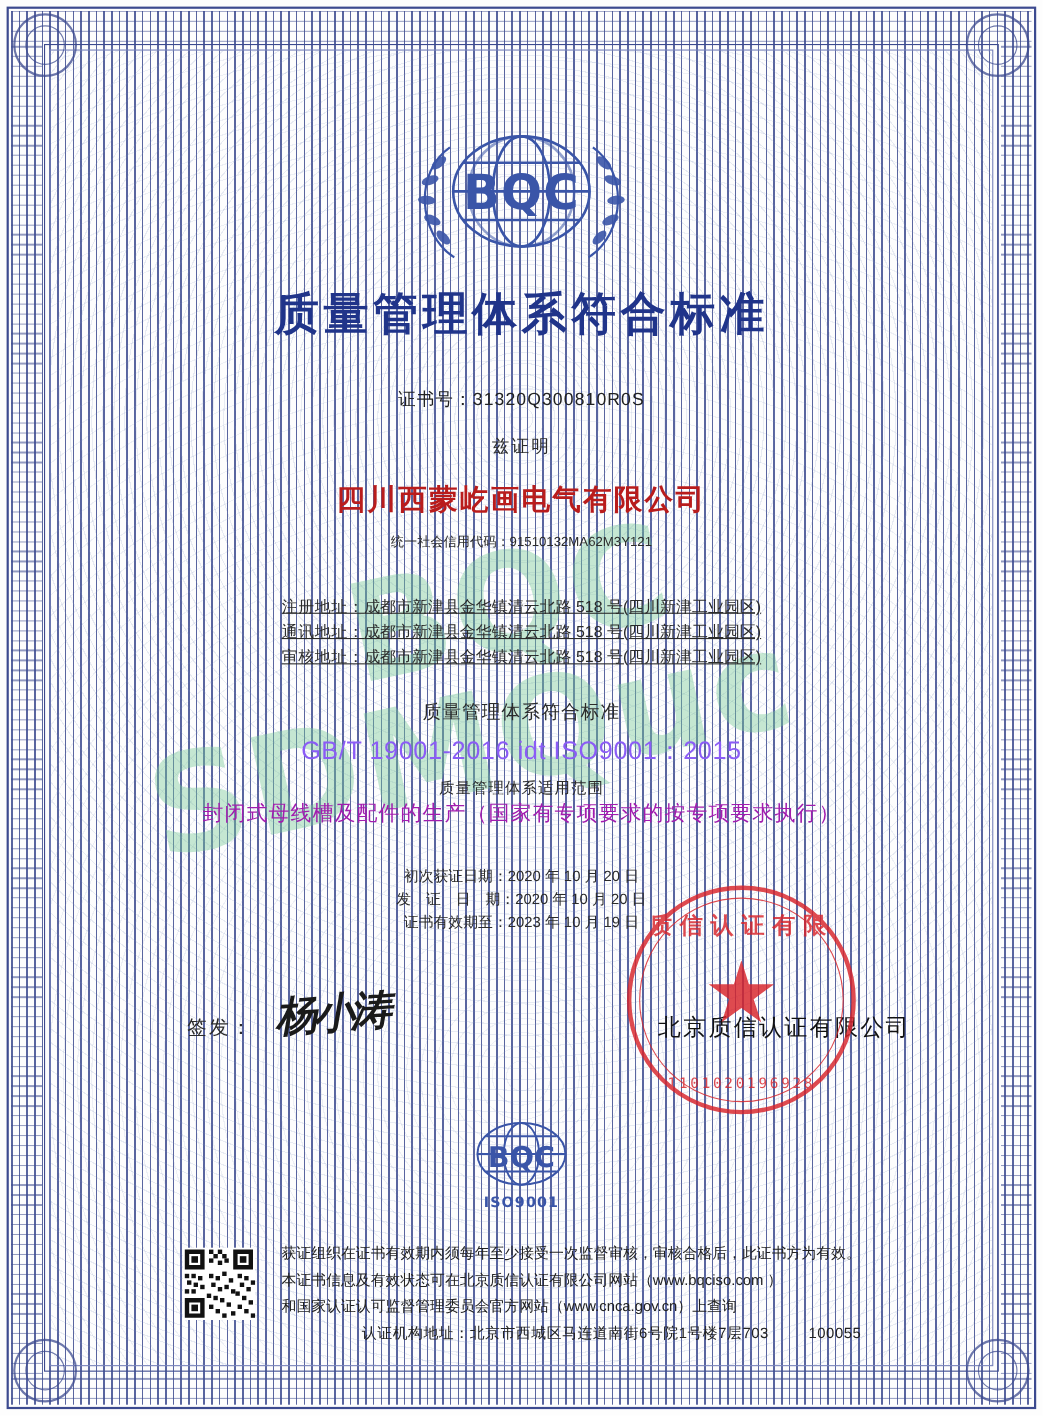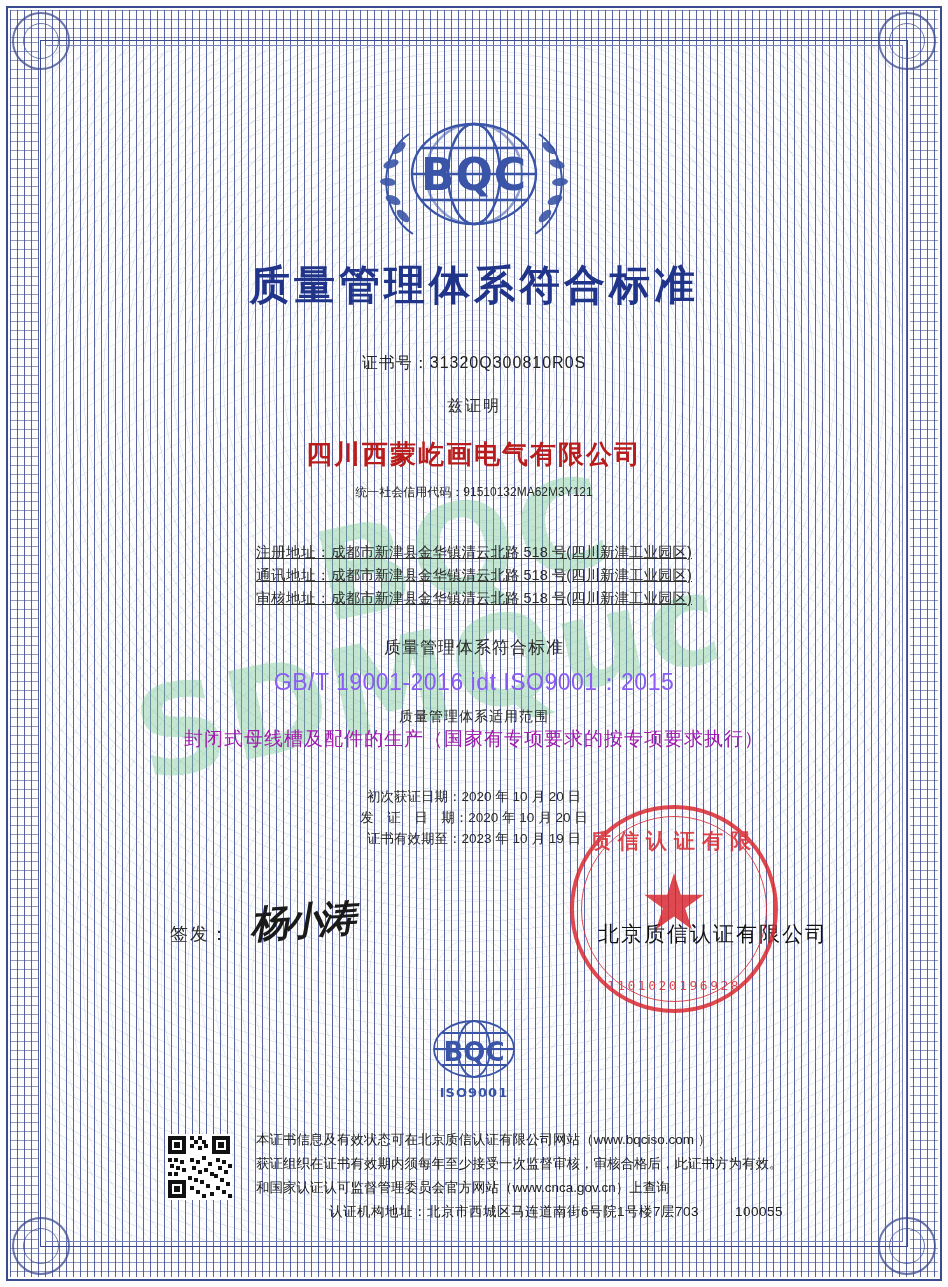--- a/index.html
+++ b/index.html
@@ -485,22 +485,22 @@
           <rect x="29" y="18" width="2" height="2"></rect>
             <rect x="24" y="20" width="2" height="2"></rect>
           <rect x="27" y="22" width="2" height="2"></rect>
             <rect x="30" y="24" width="2" height="2"></rect>
           <rect x="25" y="26" width="2" height="2"></rect>
             <rect x="28" y="28" width="2" height="2"></rect>
           <rect x="31" y="30" width="2" height="2"></rect>
         </g>
       </svg>
       <div class="footer-lines">
+        <div>获证组织在证书有效期内须每年至少接受一次监督审核，审核合格后，此证书方为有效。</div>
         <div>本证书信息及有效状态可在北京质信认证有限公司网站（www.bqciso.com ）</div>
-        <div>获证组织在证书有效期内须每年至少接受一次监督审核，审核合格后，此证书方为有效。</div>
         <div>和国家认证认可监督管理委员会官方网站（www.cnca.gov.cn）上查询</div>
         <div class="addr-line">
           <span>认证机构地址：</span><span>北京市西城区马连道南街6号院1号楼7层703</span><span class="zip">100055</span>
         </div>
       </div>
     </div>
 
   </div>
 </div>
 

